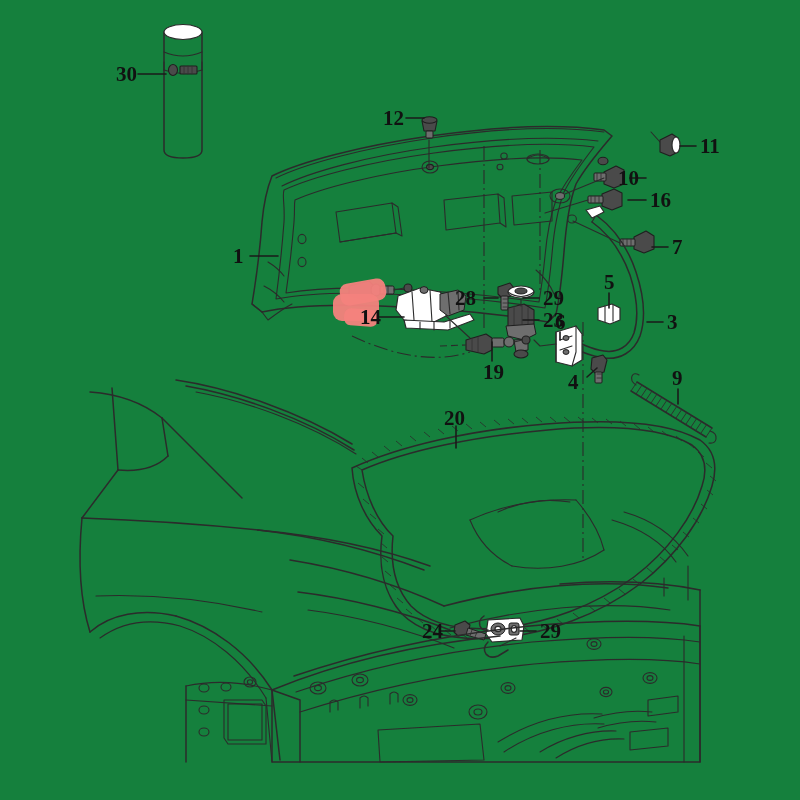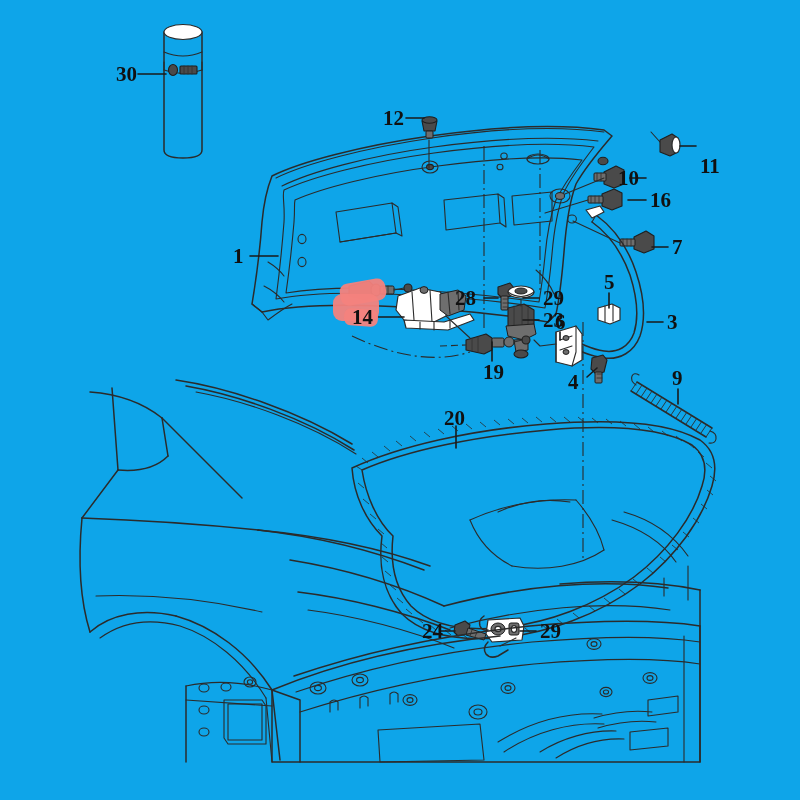--- a/index.html
+++ b/index.html
@@ -5,21 +5,21 @@
 <style>
   html, body {
     margin: 0;
     padding: 0;
     background: #ffffff;
   }
   #diagram-root {
     position: relative;
     width: 800px;
     height: 800px;
-    background: #0ea5e9;
+    background: #15803d;
     font-family: "Liberation Serif", serif;
     overflow: hidden;
   }
   #diagram-svg {
     position: absolute;
     top: 0;
     left: 0;
     width: 800px;
     height: 800px;
   }
@@ -591,29 +591,29 @@
     </g>
 
   </svg>
 
   <div class="highlight-blob" style="left:340px; top:281px; width:46px; height:22px; border-radius:8px; transform:rotate(-10deg);"></div>
   <div class="highlight-blob" style="left:333px; top:294px; width:46px; height:27px; border-radius:9px;"></div>
   <div class="highlight-blob" style="left:344px; top:309px; width:34px; height:17px; border-radius:7px; transform:rotate(4deg);"></div>
 
   <div class="callout-text" style="left:116px; top:64px;">30</div>
   <div class="callout-text" style="left:383px; top:108px;">12</div>
-  <div class="callout-text" style="left:700px; top:136px;margin-top:20px;">11</div>
+  <div class="callout-text" style="left:700px; top:136px;">11</div>
   <div class="callout-text" style="left:618px; top:168px;">10</div>
   <div class="callout-text" style="left:650px; top:190px;">16</div>
   <div class="callout-text" style="left:672px; top:237px;">7</div>
   <div class="callout-text" style="left:233px; top:246px;">1</div>
   <div class="callout-text" style="left:604px; top:272px;">5</div>
   <div class="callout-text" style="left:455px; top:288px;">28</div>
   <div class="callout-text" style="left:543px; top:288px;text-align:right;">29</div>
-  <div class="callout-text" style="left:352px; top:307px;">14</div>
+  <div class="callout-text" style="left:360px; top:307px;">14</div>
   <div class="callout-text" style="left:543px; top:310px;">23</div>
   <div class="callout-text" style="left:667px; top:312px;">3</div>
   <div class="callout-text" style="left:555px; top:312px;">6</div>
   <div class="callout-text" style="left:483px; top:362px;">19</div>
   <div class="callout-text" style="left:568px; top:372px;">4</div>
   <div class="callout-text" style="left:672px; top:368px;">9</div>
   <div class="callout-text" style="left:444px; top:408px;">20</div>
   <div class="callout-text" style="left:422px; top:621px;">24</div>
   <div class="callout-text" style="left:540px; top:621px;">29</div>
 

